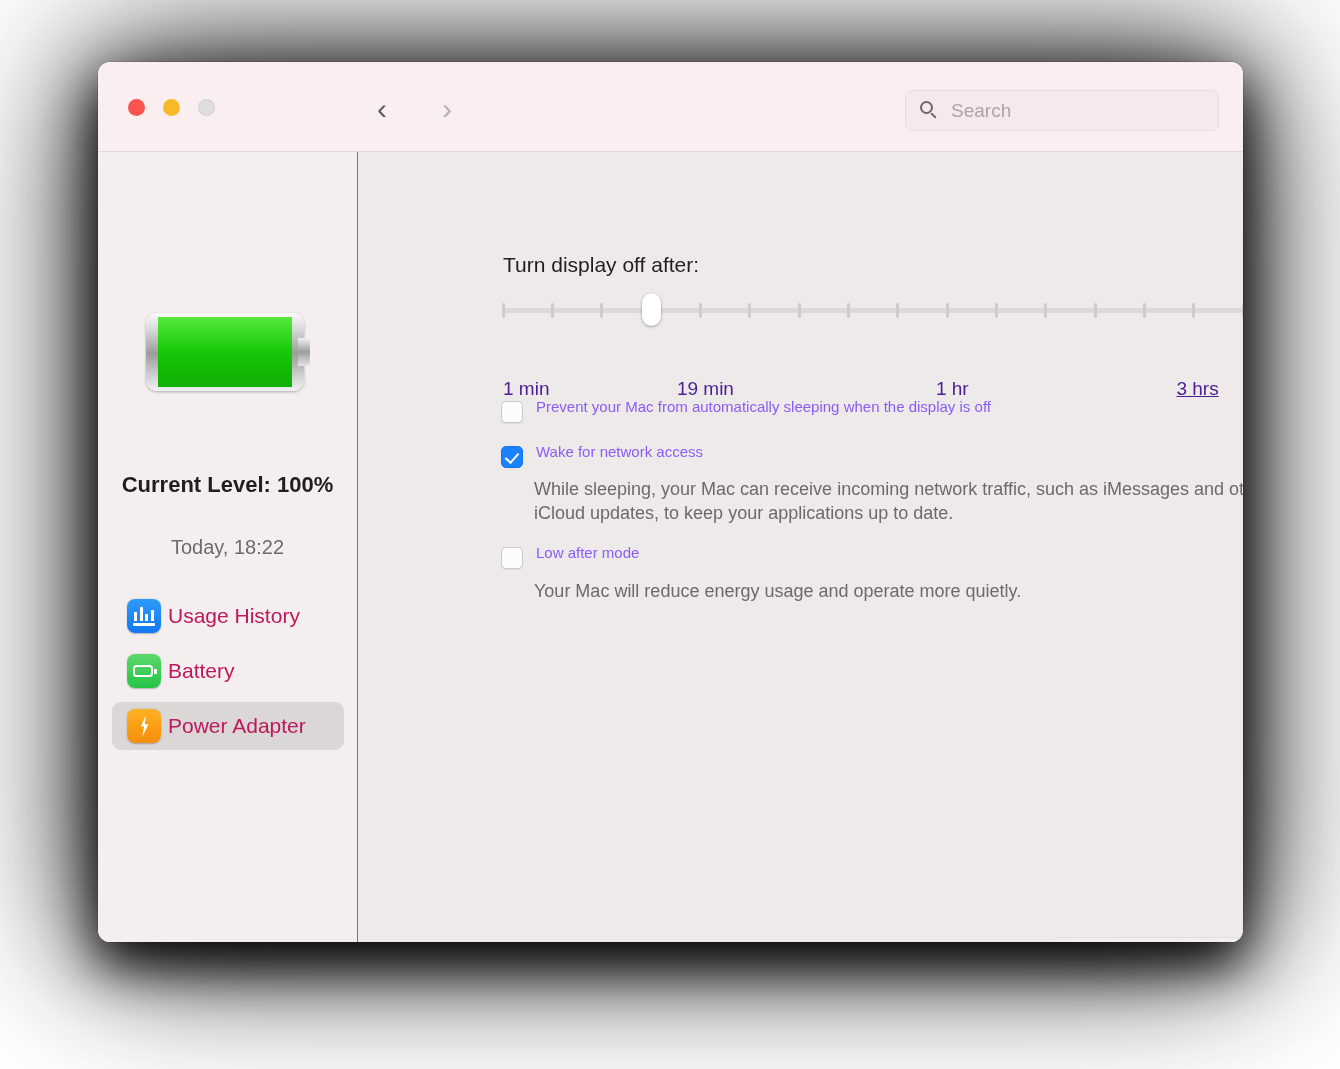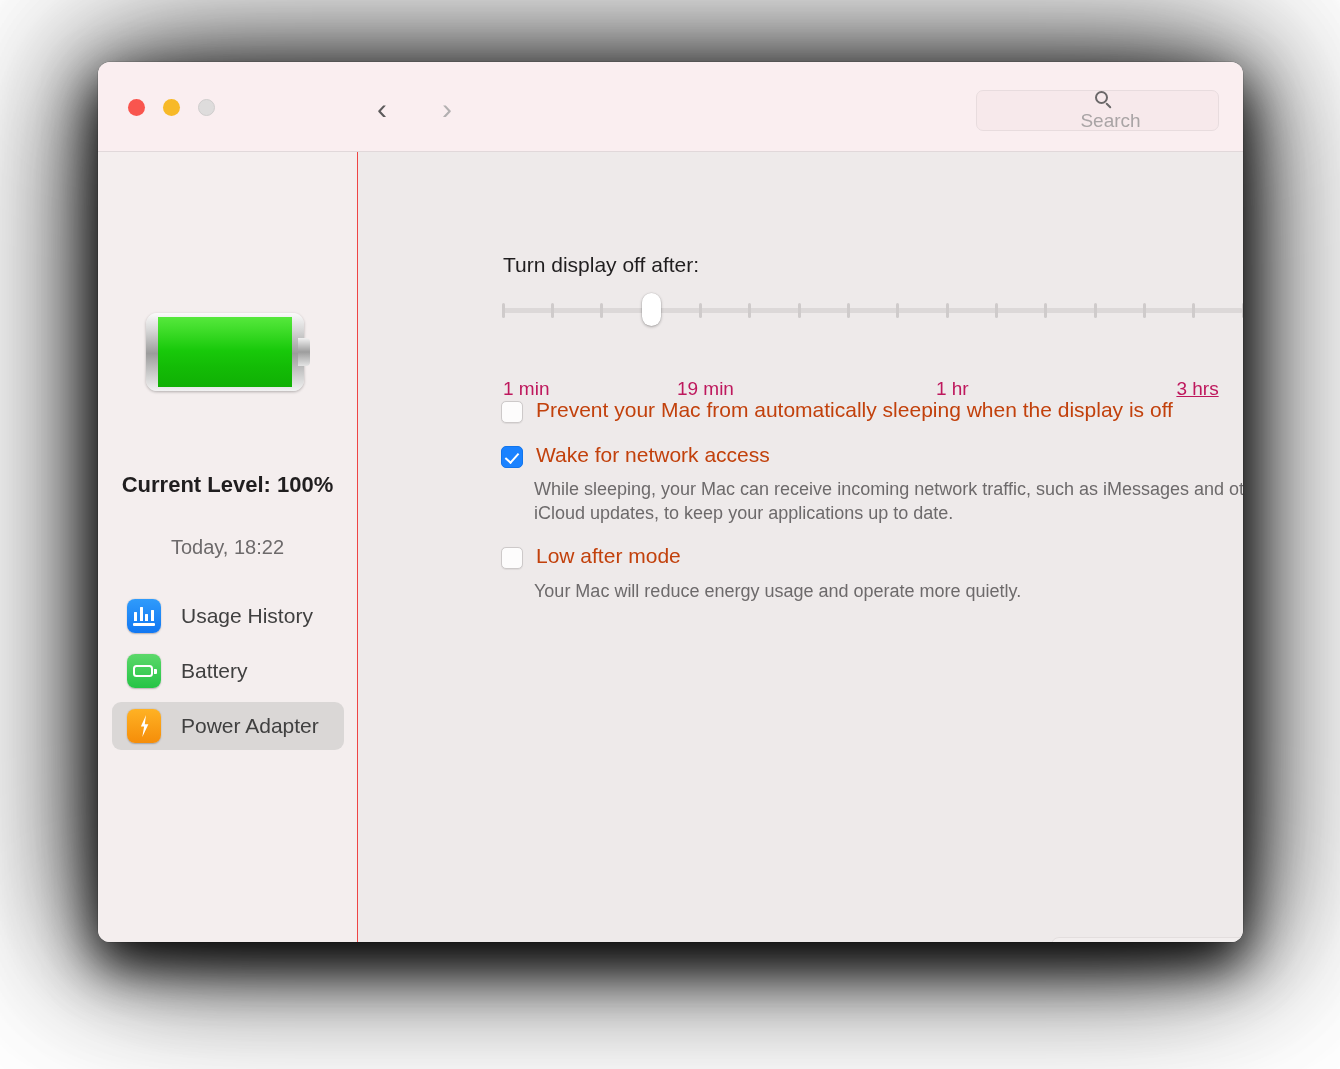--- a/index.html
+++ b/index.html
@@ -60,27 +60,26 @@
   .grid-icon i { display: block; background: #6d6a6b; border-radius: 1.5px; }
 
   .win-title {
     position: absolute; left: 457px; top: 95px;
     font-size: 25px; font-weight: bold; color: #2e2c2d;
     letter-spacing: -0.2px;
   }
 
   .search-box {
     position: absolute; right: 24px; top: 28px;
-    width: 243px; height: 41px;
+    width: 314px; height: 41px;
     border-radius: 7px;
     background: #f7e9eb;
     border: 1px solid #e8dcde;
     display: flex; align-items: center;
     padding-left: 14px;
-    flex-direction: column;
   }
   .search-icon { width: 19px; height: 19px; position: relative; flex: none; }
   .search-icon .ring {
     position: absolute; left: 0; top: 0;
     width: 13px; height: 13px; border-radius: 50%;
     border: 2px solid #6b6869;
   }
   .search-icon .stick {
     position: absolute; left: 11px; top: 11px;
     width: 7px; height: 2px; background: #6b6869;
@@ -134,21 +133,21 @@
     text-align: center; font-size: 20px; color: #6d6a6b;
   }
 
   .side-list { position: absolute; left: 14px; top: 440px; width: 232px; }
   .side-item {
     display: flex; align-items: center;
     height: 48px; padding-left: 15px;
     border-radius: 9px; margin-bottom: 7px;
   }
   .side-item.selected { background: #dad7d6; }
-  .side-label { margin-left: 20px; font-size: 21px; color: #404040; }
+  .side-label { margin-left: 7px; font-size: 21px; color: #be185d; }
 
   .app-icon {
     width: 34px; height: 34px; border-radius: 8px; flex: none;
     position: relative; overflow: hidden;
     box-shadow: 0 0.5px 1.5px rgba(0,0,0,0.25);
   }
   .ic-usage { background: linear-gradient(to bottom, #2f9bfb, #1277f2); }
   .ic-usage .bars {
     position: absolute; left: 7px; top: 8px;
     width: 20px; height: 14px;
@@ -202,37 +201,37 @@
     background: #cfcbcb; border-radius: 1.5px;
   }
   .slider-knob {
     position: absolute; top: -7px;
     width: 19px; height: 33px;
     background: #ffffff; border-radius: 10px;
     box-shadow: 0 1px 3px rgba(0,0,0,0.30), 0 0 0 0.5px rgba(0,0,0,0.08);
   }
   .slider-labels { position: absolute; left: 0; top: 78px; width: 740px; height: 24px; }
   .slider-labels span {
-    position: absolute; font-size: 19px; color: #be185d; white-space: nowrap;
+    position: absolute; font-size: 19px; color: #4c1d95; white-space: nowrap;
   }
 
   .opt-row { position: absolute; left: 143px; }
   .cbox {
     position: absolute; left: 0; top: 0;
     width: 22px; height: 22px; border-radius: 5px;
   }
   .cbox.off { background: #fdfcfc; border: 1px solid #cdc9c9; box-shadow: 0 0.5px 1px rgba(0,0,0,0.07); }
   .cbox.on  { background: #1a82ff; border: 1px solid #1275ec; }
   .cbox.on .check {
     position: absolute; left: 6px; top: 3px;
     width: 8px; height: 13px;
     border: solid #fff; border-width: 0 2.6px 2.6px 0;
     transform: rotate(42deg);
   }
-  .opt-label { position: absolute; left: 35px; top: -3px; font-size: 21px; color: #c2410c; white-space: nowrap; }
+  .opt-label { position: absolute; left: 35px; top: -3px; font-size: 15px; color: #8b5cf6; white-space: nowrap; }
   .opt-desc { position: absolute; left: 33px; font-size: 18px; color: #6d6a6b; line-height: 1.33; width: 760px; }
 
   .restore-btn {
     position: absolute; left: 693px; top: 785px;
     width: 209px; height: 36px;
     border-radius: 8px;
     background: #f2eeee;
     border: 1px solid #e3dede;
     display: flex; align-items: center; justify-content: center;
     font-size: 19px; color: #a9a4a5;

